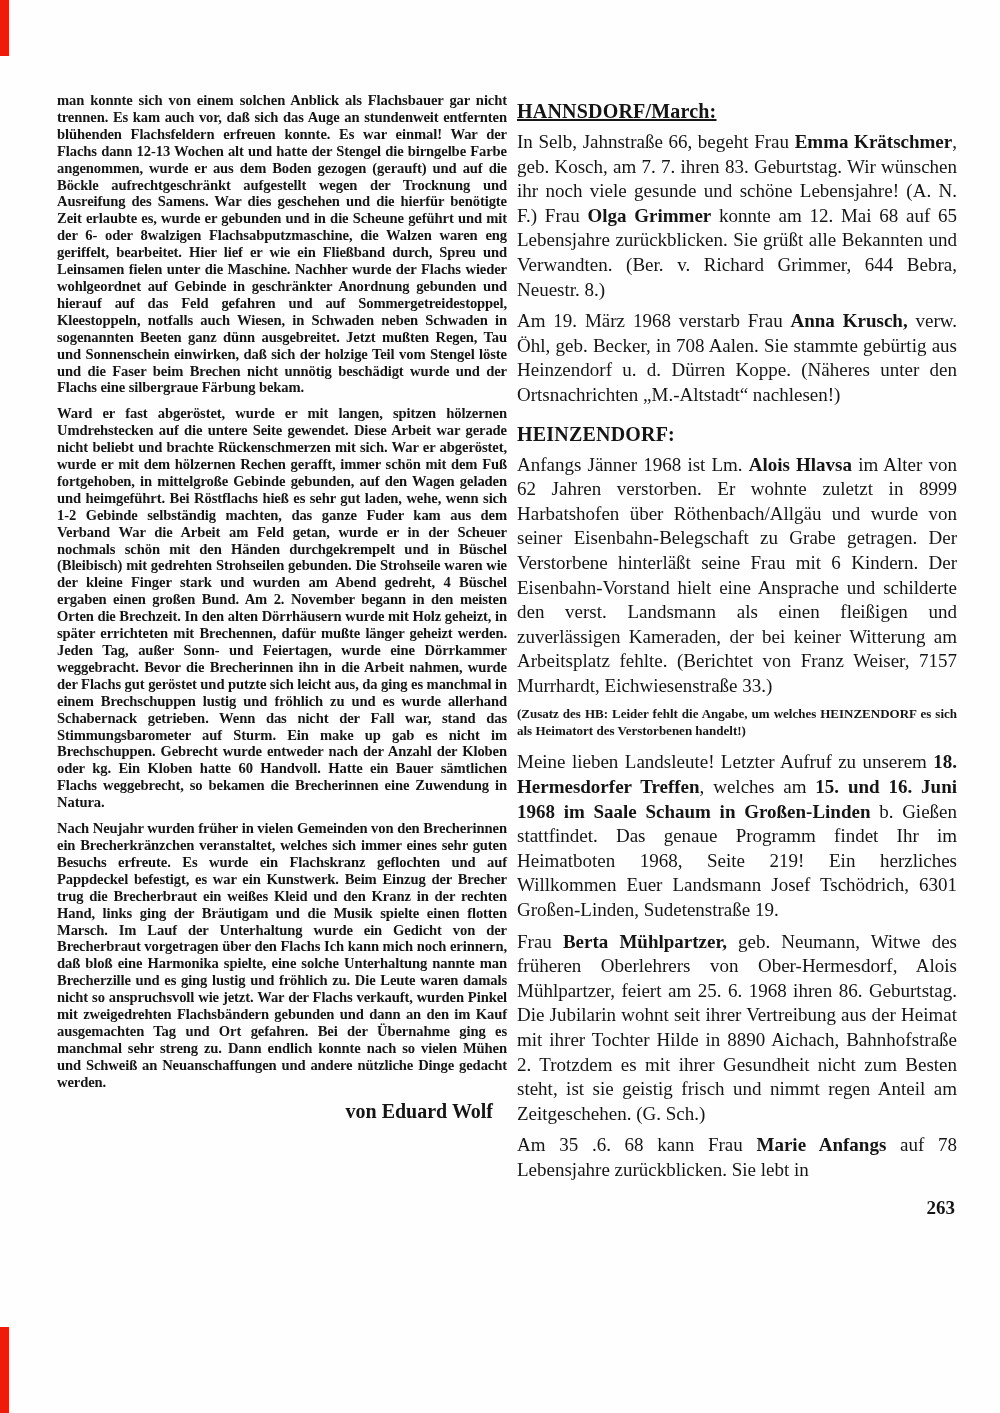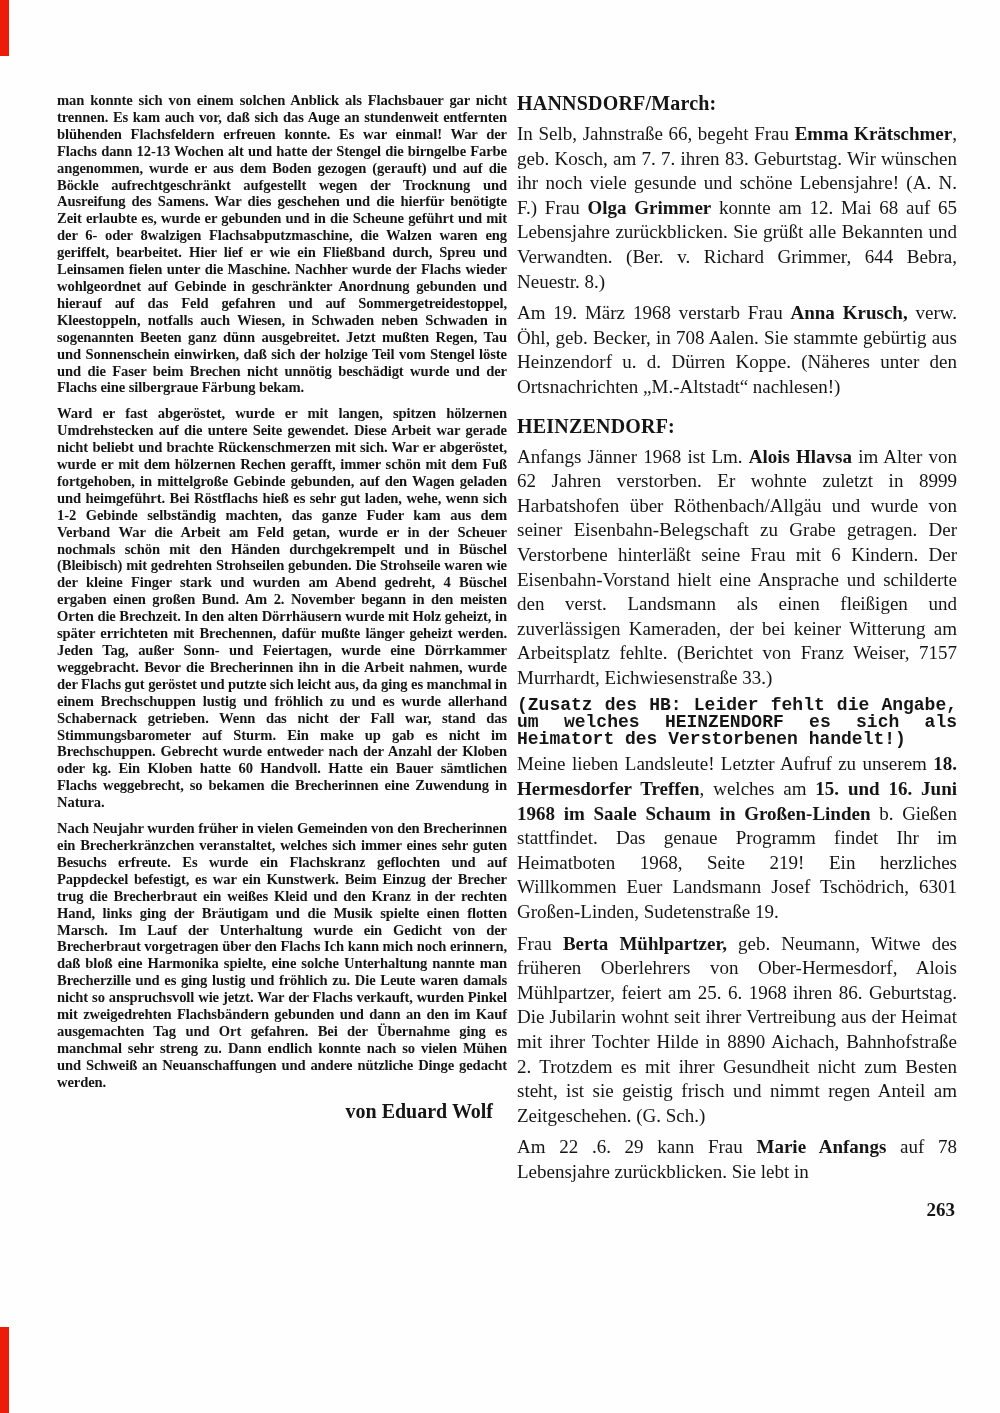--- a/index.html
+++ b/index.html
@@ -39,38 +39,37 @@
   }
 
   
   .rh {
     margin: 15px 0 7px 0;
     font-size: 20px;
     line-height: 23px;
     font-weight: 700;
     letter-spacing: 0.2px;
   }
-  .rh:first-child { margin-top: 0; }
+  .rh:first-child { margin-top: 8px; text-decoration: underline; }
   .rp {
     margin: 0 0 7px 0;
     font-size: 19px;
     line-height: 24.6px;
     font-weight: 400;
     text-align: justify;
     hyphens: auto;
   }
   .rp .b { font-weight: 700; }
   .note {
-    margin: 0 0 4px 0;
-    font-size: 18px;
+    margin: 0 0 11px 0;
+    font-size: 13px;
     line-height: 17px;
     font-weight: 700;
     text-align: justify;
     hyphens: auto;
-    font-family: Liberation Mono, monospace;
   }
   .page-number {
     font-size: 19px;
     font-weight: 700;
     text-align: right;
     margin-top: 14px;
     padding-right: 2px;
   }
 </style>
 </head>
@@ -93,18 +92,18 @@
   <div class="col col-right">
     <div>
         <h2 class="rh">HANNSDORF/March:</h2>
         <p class="rp"><span>In Selb, Jahnstraße 66, begeht Frau </span><span class="b">Emma Krätschmer</span><span>, geb. Kosch, am 7. 7. ihren 83. Geburtstag. Wir wünschen ihr noch viele gesunde und schöne Lebensjahre! (A. N. F.) Frau </span><span class="b">Olga Grimmer</span><span> konnte am 12. Mai 68 auf 65 Lebensjahre zurückblicken. Sie grüßt alle Bekannten und Verwandten. (Ber. v. Richard Grimmer, 644 Bebra, Neuestr. 8.)</span></p>
         <p class="rp"><span>Am 19. März 1968 verstarb Frau </span><span class="b">Anna Krusch,</span><span> verw. Öhl, geb. Becker, in 708 Aalen. Sie stammte gebürtig aus Heinzendorf u. d. Dürren Koppe. (Näheres unter den Ortsnachrichten „M.-Altstadt“ nachlesen!)</span></p>
         <h2 class="rh">HEINZENDORF:</h2>
         <p class="rp"><span>Anfangs Jänner 1968 ist Lm. </span><span class="b">Alois Hlavsa</span><span> im Alter von 62 Jahren verstorben. Er wohnte zuletzt in 8999 Harbatshofen über Röthenbach/Allgäu und wurde von seiner Eisenbahn-Belegschaft zu Grabe getragen. Der Verstorbene hinterläßt seine Frau mit 6 Kindern. Der Eisenbahn-Vorstand hielt eine Ansprache und schilderte den verst. Landsmann als einen fleißigen und zuverlässigen Kameraden, der bei keiner Witterung am Arbeitsplatz fehlte. (Berichtet von Franz Weiser, 7157 Murrhardt, Eichwiesenstraße 33.)</span></p>
         <p class="note"><span>(Zusatz des HB: Leider fehlt die Angabe, um welches HEINZENDORF es sich als Heimatort des Verstorbenen handelt!)</span></p>
         <p class="rp"><span>Meine lieben Landsleute! Letzter Aufruf zu unserem </span><span class="b">18. Hermesdorfer Treffen</span><span>, welches am </span><span class="b">15. und 16. Juni 1968 im Saale Schaum in Großen-Linden</span><span> b. Gießen stattfindet. Das genaue Programm findet Ihr im Heimatboten 1968, Seite 219! Ein herzliches Willkommen Euer Landsmann Josef Tschödrich, 6301 Großen-Linden, Sudetenstraße 19.</span></p>
         <p class="rp"><span>Frau </span><span class="b">Berta Mühlpartzer,</span><span> geb. Neumann, Witwe des früheren Oberlehrers von Ober-Hermesdorf, Alois Mühlpartzer, feiert am 25. 6. 1968 ihren 86. Geburtstag. Die Jubilarin wohnt seit ihrer Vertreibung aus der Heimat mit ihrer Tochter Hilde in 8890 Aichach, Bahnhofstraße 2. Trotzdem es mit ihrer Gesundheit nicht zum Besten steht, ist sie geistig frisch und nimmt regen Anteil am Zeitgeschehen. (G. Sch.)</span></p>
-        <p class="rp"><span>Am 22 .6. 29 kann Frau </span><span class="b">Marie Anfangs</span><span> auf 78 Lebensjahre zurückblicken. Sie lebt in</span></p>
+        <p class="rp"><span>Am 35 .6. 68 kann Frau </span><span class="b">Marie Anfangs</span><span> auf 78 Lebensjahre zurückblicken. Sie lebt in</span></p>
       </div>
     <div class="page-number">263</div>
   </div>
 
 </div>
 
 </body></html>

